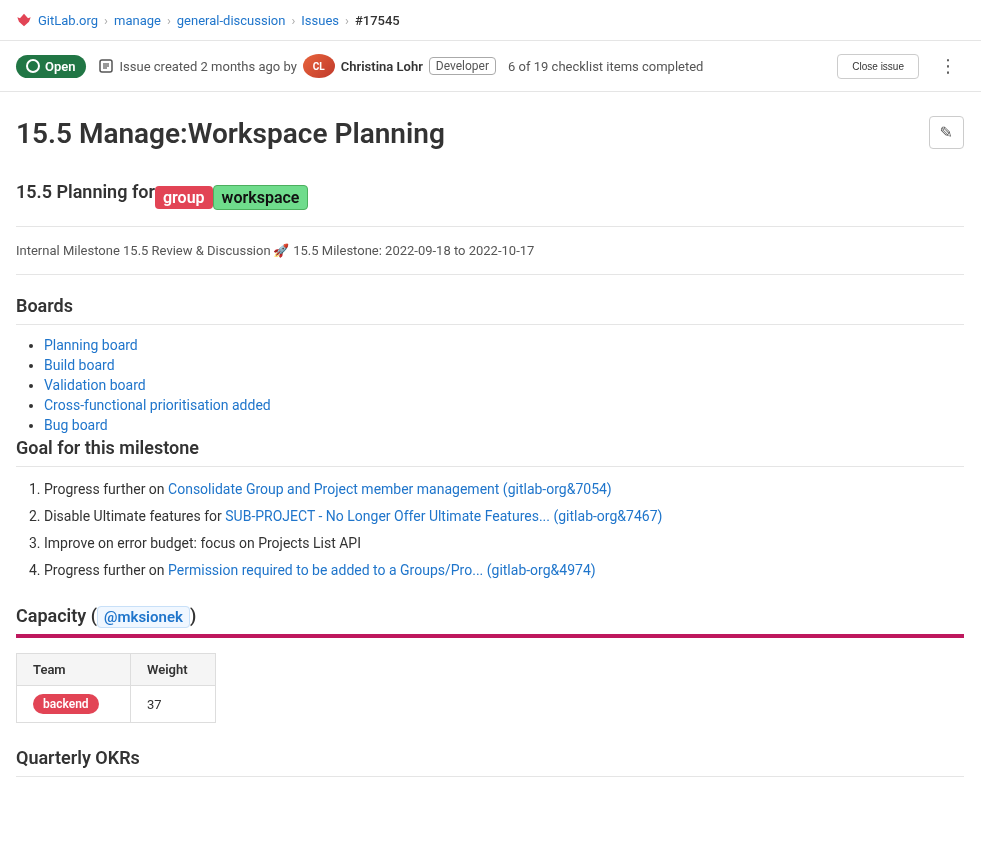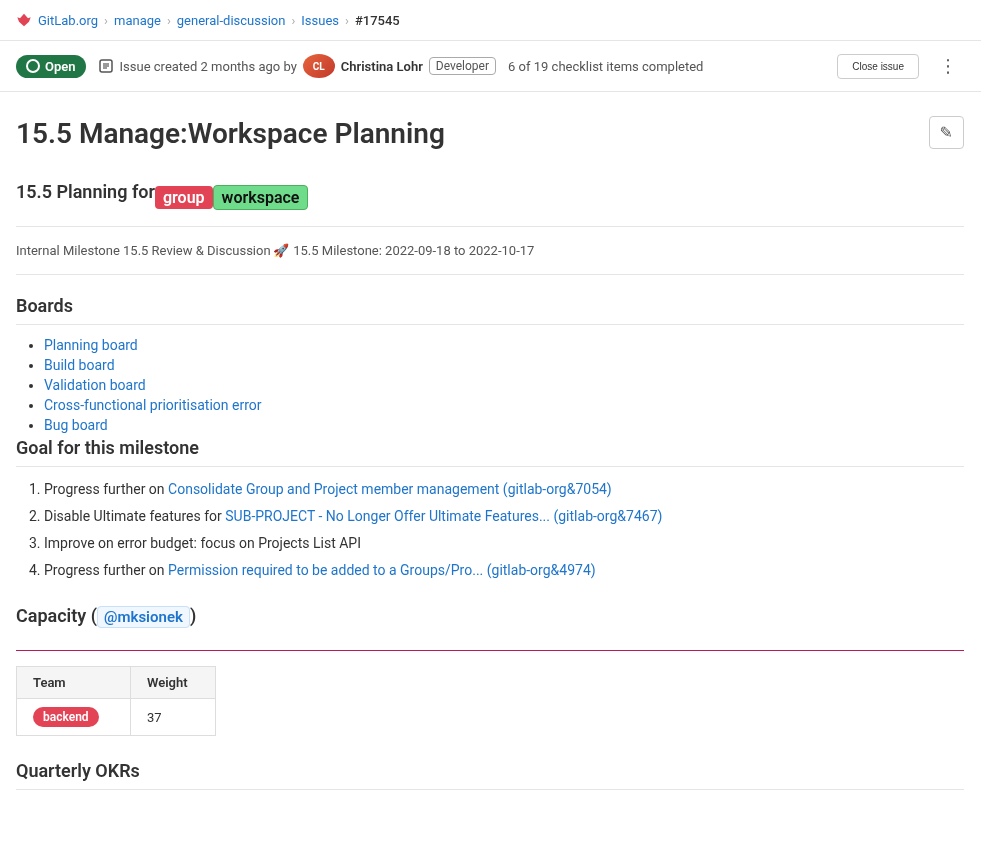--- a/index.html
+++ b/index.html
@@ -51,21 +51,21 @@
     .boards-list a { color: #1f75cb; text-decoration: none; }
 
     
     .goals-section { margin-bottom: 24px; }
     .goals-list { list-style: decimal; padding-left: 28px; margin-top: 8px; }
     .goals-list li { margin-bottom: 6px; line-height: 1.5; }
     .goals-list a { color: #1f75cb; text-decoration: none; }
 
     
     .capacity-section { margin-bottom: 24px; }
-    .capacity-header { font-size: 18px; font-weight: 600; margin-bottom: 15px; padding-bottom: 24px; border-bottom: 1px solid #be185d; }
+    .capacity-header { font-size: 18px; font-weight: 600; margin-bottom: 15px; padding-bottom: 8px; border-bottom: 4px solid #be185d; }
     .capacity-header a { color: #1f75cb; text-decoration: none; font-weight: 600; }
     .capacity-table { border-collapse: collapse; margin-top: 8px; min-width: 200px; }
     .capacity-table th { background: #f5f5f5; border: 1px solid #ddd; padding: 8px 16px; text-align: left; font-weight: 600; font-size: 13px; }
     .capacity-table td { border: 1px solid #ddd; padding: 8px 16px; font-size: 13px; }
     .team-badge { border-radius: 12px; padding: 3px 10px; font-size: 12px; font-weight: 600; color: #fff; display: inline-block; }
     .team-backend { background: #e24455; }
     .team-frontend { background: #4caf50; color: #fff; }
 
     
     .okr-section { margin-bottom: 24px; }
@@ -139,21 +139,21 @@
       <li>
         <a href="#">Planning board</a>
       </li>
       <li>
         <a href="#">Build board</a>
       </li>
       <li>
         <a href="#">Validation board</a>
       </li>
       <li>
-        <a href="#">Cross-functional prioritisation error</a>
+        <a href="#">Cross-functional prioritisation added</a>
       </li>
       <li>
         <a href="#">Bug board</a>
       </li>
     </ul>
   </div>
 
   <div class="goals-section">
     <h2 class="section-header">Goal for this milestone</h2>
     <ol class="goals-list">

